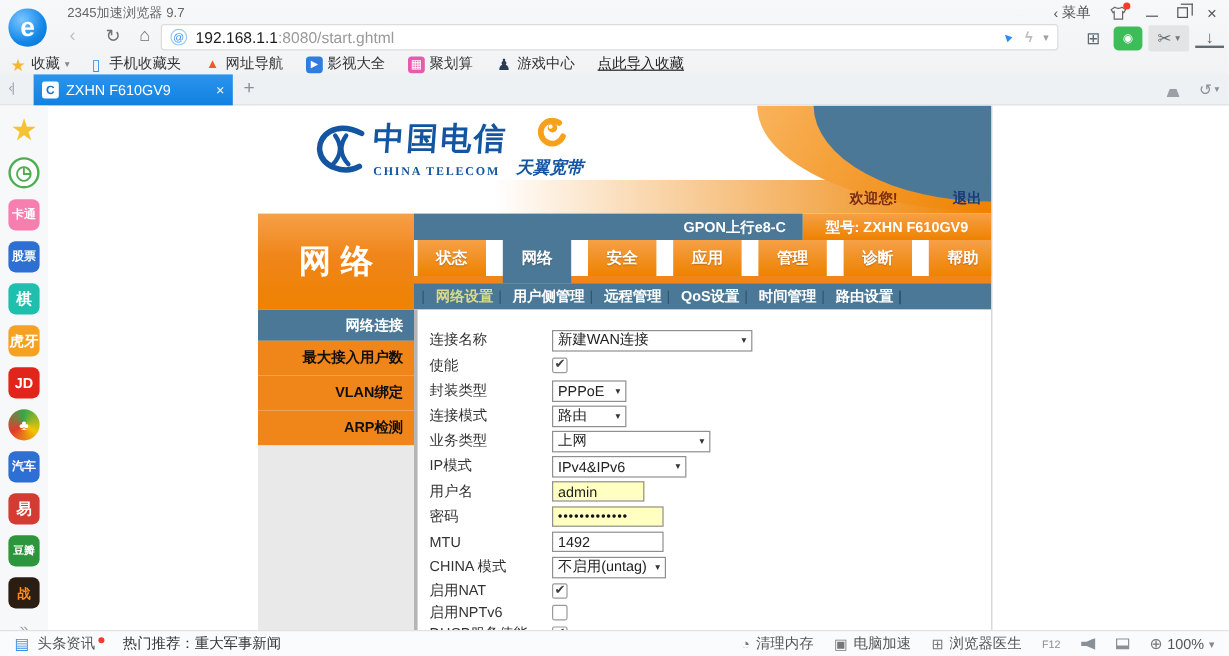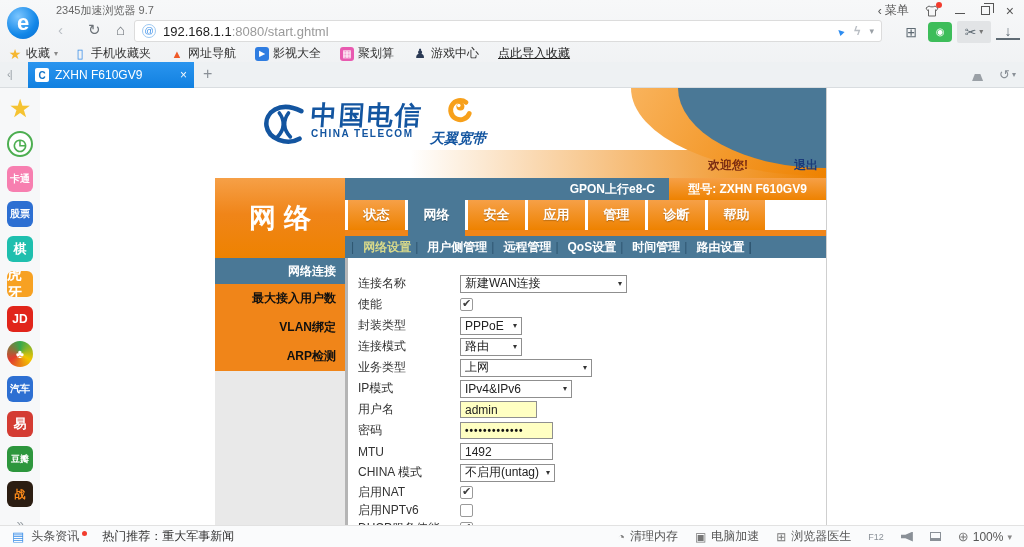--- a/index.html
+++ b/index.html
@@ -77,36 +77,36 @@
 
   .hdr-band { position:absolute; top:62px; left:0; right:0; height:28px;
     background:linear-gradient(90deg,#ffffff 0%,#ffffff 32%,#f6bc77 68%,#ee8200 100%); }
   .hdr-crescent { position:absolute; top:0; right:0; width:195px; height:88px;
     background:linear-gradient(120deg,#f9b35c,#ee8200); border-bottom-left-radius:195px 88px; }
   .hdr-corner { position:absolute; top:0; right:0; width:148px; height:80px; background:#4a7896; border-bottom-left-radius:148px 80px; }
 
   .ct-logo { position:absolute; left:46px; top:14px; display:flex; gap:6px; align-items:flex-start; z-index:4; }
   .ct-text { display:flex; flex-direction:column; line-height:1; }
   .ct-cn { font-size:26px; color:#1355a0; font-weight:bold; letter-spacing:2px; transform:skewX(-4deg); }
-  .ct-en { font-size:10px; color:#1355a0; font-weight:bold; letter-spacing:1.5px; margin-top:1px; }
+  .ct-en { font-size:10px; color:#1355a0; font-weight:bold; letter-spacing:1.5px; margin-top:11px;font-family:Liberation Serif, serif; }
   .ty-logo { position:absolute; left:215px; top:8px; text-align:center; z-index:4; }
   .ty-text { font-size:14px; color:#1355a0; font-weight:bold; font-style:italic; margin-top:-2px; }
 
   .welcome { position:absolute; top:69px; right:78px; font-size:12px; font-weight:bold; color:#7c2d12; z-index:6; }
   .logout  { position:absolute; top:69px; right:8px;  font-size:12px; font-weight:bold; color:#1a3a7a; z-index:6; }
 
   .netbox { position:absolute; top:90px; left:0; width:130px; height:80px;
     background:linear-gradient(#f6a047 0%,#f08519 45%,#ee8200 100%);
     color:#fff; font-size:27px; font-weight:bold; letter-spacing:8px;
     display:flex; align-items:center; justify-content:center; padding-left:8px; }
   .model-bar { position:absolute; top:90px; left:130px; right:0; height:22px; display:flex; }
   .mb-blue { flex:1; background:#4a7896; color:#fff; font-size:12px; font-weight:bold; line-height:22px; text-align:right; padding-right:14px; }
   .mb-orange { width:157px; background:linear-gradient(#f6a047,#ee8200); color:#fff; font-size:12px; font-weight:bold; line-height:22px; text-align:center; }
 
-  .rtabs { position:absolute; top:112px; left:133px; display:flex; gap:3px; z-index:3; }
+  .rtabs { position:absolute; top:112px; left:133px; display:flex; gap:14px; z-index:3; }
   .rtab { width:57px; height:30px; line-height:30px; text-align:center; color:#fff; font-weight:bold; font-size:13px;
     background:linear-gradient(#f6a047,#ee8200); text-shadow:0 1px 1px rgba(0,0,0,.25); }
   .rtab.active { height:36px; background:#4a7896; }
   .tabs-strip { position:absolute; top:142px; left:130px; right:0; height:6px; background:#f08519; }
   .subnav { position:absolute; top:148px; left:130px; right:0; height:22px; background:#4a7896; display:flex;
     align-items:center; color:#fff; font-size:12px; font-weight:bold; padding-left:6px; }
   .stab { padding:0 4px 0 0; }
   .stab::before { content:"|"; color:#2e5670; padding:0 9px 0 0; font-weight:normal; }
   .subnav::after { content:"|"; color:#2e5670; }
   .stab.active { color:#d8d98a; }
@@ -265,21 +265,21 @@
       <div class="sitem" style="background: transparent; color: rgb(245, 195, 50); font-size: 22px;">★</div>
 
       <div class="sitem" style="background: rgb(255, 255, 255); color: rgb(76, 174, 80); font-size: 16px; border: 2px solid rgb(76, 174, 80); border-radius: 50%;">◷</div>
 
       <div class="sitem" style="background: rgb(247, 127, 176); font-size: 10px;">卡通</div>
 
       <div class="sitem" style="background: rgb(45, 111, 210); font-size: 10px;">股票</div>
 
       <div class="sitem" style="background: rgb(31, 191, 174); font-size: 13px;">棋</div>
 
-      <div class="sitem" style="background: rgb(247, 161, 34); font-size: 15px;">虎牙</div>
+      <div class="sitem" style="background: rgb(247, 161, 34); font-size: 12px;">虎牙</div>
 
       <div class="sitem" style="background: rgb(225, 37, 27); font-size: 12px;">JD</div>
 
       <div class="sitem" style="background: conic-gradient(rgb(54, 168, 76), rgb(242, 197, 0), rgb(226, 59, 46), rgb(54, 168, 76)); font-size: 12px; border-radius: 50%;">♣</div>
 
       <div class="sitem" style="background: rgb(45, 111, 210); font-size: 10px;">汽车</div>
 
       <div class="sitem" style="background: rgb(212, 60, 51); font-size: 13px;">易</div>
 
       <div class="sitem" style="background: rgb(45, 150, 61); font-size: 9px;">豆瓣</div>

